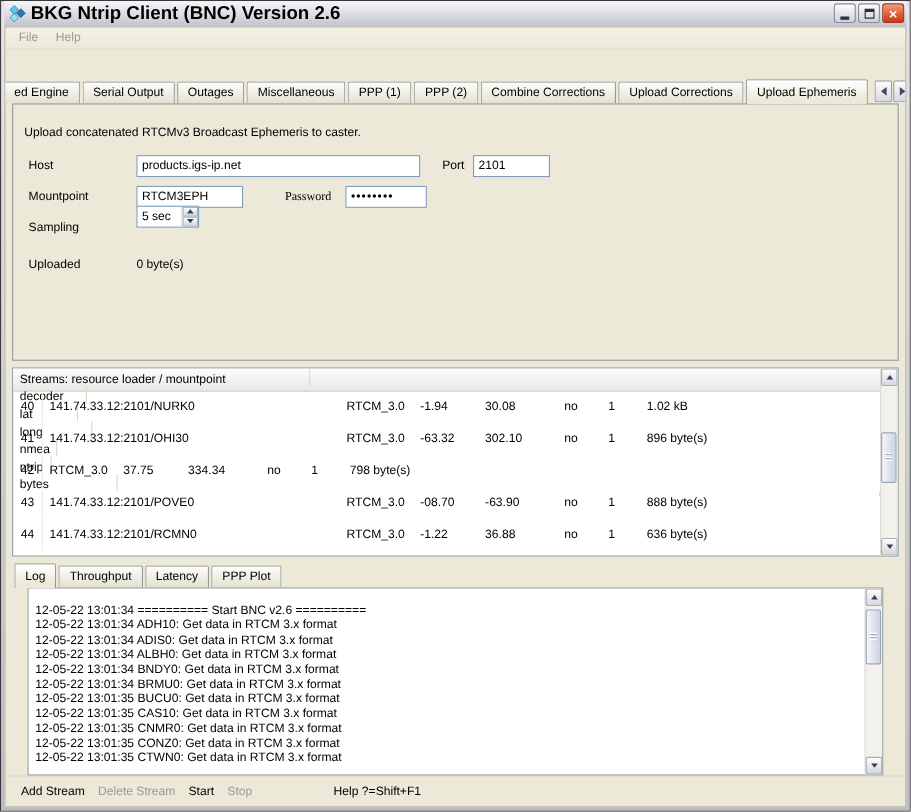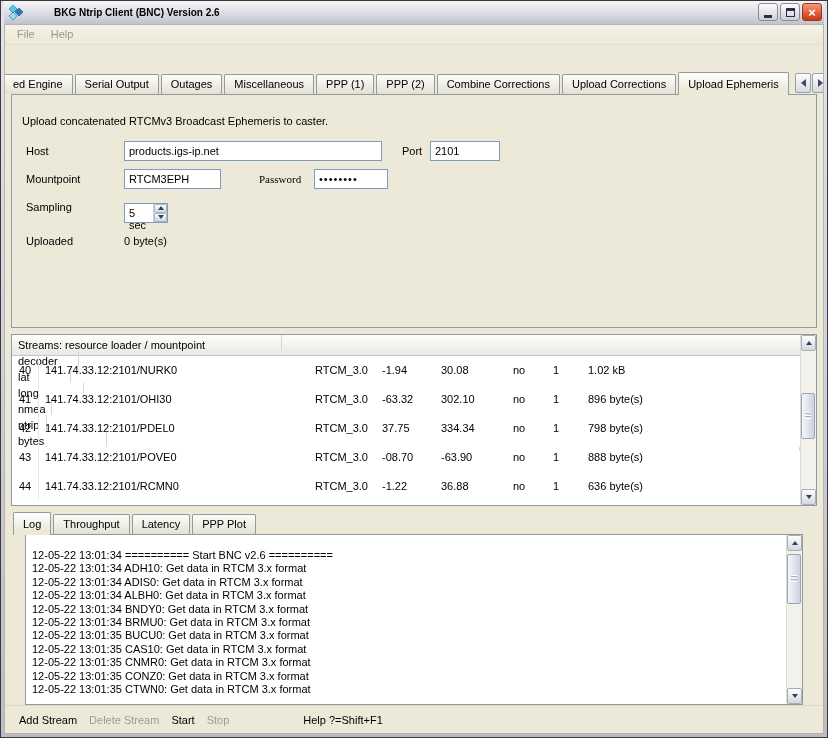--- a/index.html
+++ b/index.html
@@ -7,22 +7,22 @@
     font-family:"Liberation Sans", sans-serif; font-size:11px; color:#000; }
 
   .window { position:relative; width:828px; height:738px;
     border:1px solid #3a3a3a; background:linear-gradient(#e4e4ec,#bcbcc8);
     padding:0 3px 3px 3px; display:flex; flex-direction:column; }
 
   
   .titlebar { height:23px; display:flex; align-items:center; padding:0 2px 0 4px;
     background:linear-gradient(#f6f6f8,#d3d3dd 70%,#c2c2ce); }
   .app-icon { width:16px; height:16px; margin-right:4px; flex:0 0 auto; }
-  .title-text { font-size:10px; font-weight:bold; color:#000; flex:1 1 auto;
-    white-space:nowrap; overflow:hidden;margin-left:26px; }
+  .title-text { font-size:17px; font-weight:bold; color:#000; flex:1 1 auto;
+    white-space:nowrap; overflow:hidden; }
   .win-buttons { display:flex; gap:2px; }
   .winbtn { width:20px; height:18px; border:1px solid #8a8a9a; border-radius:3px;
     background:linear-gradient(#fdfdfd,#cfcfda); display:flex; align-items:center;
     justify-content:center; cursor:pointer; padding:0; }
   .winbtn.close { background:linear-gradient(#f09d7e,#d8502c 70%,#c23d1d); border-color:#a03418; }
   .glyph-min { width:8px; height:3px; background:#2e2e3e; margin-top:9px; }
   .glyph-max { width:9px; height:9px; border:1px solid #2e2e3e; border-top-width:3px; }
   .glyph-close { color:#fff; font-weight:bold; font-size:13px; line-height:13px; }
 
   
@@ -52,21 +52,21 @@
 
   
   .upload-panel { margin:0 6px; border:1px solid #919b9c; height:238px;
     background:#ECE9D8; position:relative; }
   .desc { position:absolute; left:10px; top:20px; }
   .flabel { position:absolute; color:#000; }
   .tinput { position:absolute; height:20px; border:1px solid #7f9db9; background:#fff;
     font-family:"Liberation Sans",sans-serif; font-size:11px; padding:2px 4px; color:#000; }
   .static-val { position:absolute; }
 
-  .spinbox { position:absolute; left:112px; top:108px; width:44px; height:20px;
+  .spinbox { position:absolute; left:112px; top:92px; width:57px; height:20px;
     border:1px solid #7f9db9; background:#fff; display:flex; }
   .spin-text { flex:1 1 auto; padding:3px 0 0 4px; }
   .spin-btns { width:15px; display:flex; flex-direction:column; border-left:1px solid #c8d4e0; }
   .spinbtn { flex:1 1 50%; background:linear-gradient(#fdfdfd,#d4d4e0); border:1px solid #aab4c8;
     display:flex; align-items:center; justify-content:center; cursor:pointer; padding:0; border-radius:1px; }
   .tri-up { width:0; height:0; border-left:3px solid transparent; border-right:3px solid transparent; border-bottom:4px solid #30405c; }
   .tri-down { width:0; height:0; border-left:3px solid transparent; border-right:3px solid transparent; border-top:4px solid #30405c; }
 
   
   .streams { margin:6px 6px 0 6px; border:1px solid #919b9c; background:#fff;
@@ -231,21 +231,20 @@
           <span class="td c-stream">141.74.33.12:2101/OHI30</span>
           <span class="td c-decoder">RTCM_3.0</span>
           <span class="td c-lat">-63.32</span>
           <span class="td c-long">302.10</span>
           <span class="td c-nmea">no</span>
           <span class="td c-ntrip">1</span>
           <span class="td c-bytes">896 byte(s)</span>
         </div>
         <div class="trow">
           <span class="rownum">42</span>
-          <span class="td c-stream">141.74.33.12:2101/PDEL0</span>
           <span class="td c-decoder">RTCM_3.0</span>
           <span class="td c-lat">37.75</span>
           <span class="td c-long">334.34</span>
           <span class="td c-nmea">no</span>
           <span class="td c-ntrip">1</span>
           <span class="td c-bytes">798 byte(s)</span>
         </div>
         <div class="trow">
           <span class="rownum">43</span>
           <span class="td c-stream">141.74.33.12:2101/POVE0</span>

